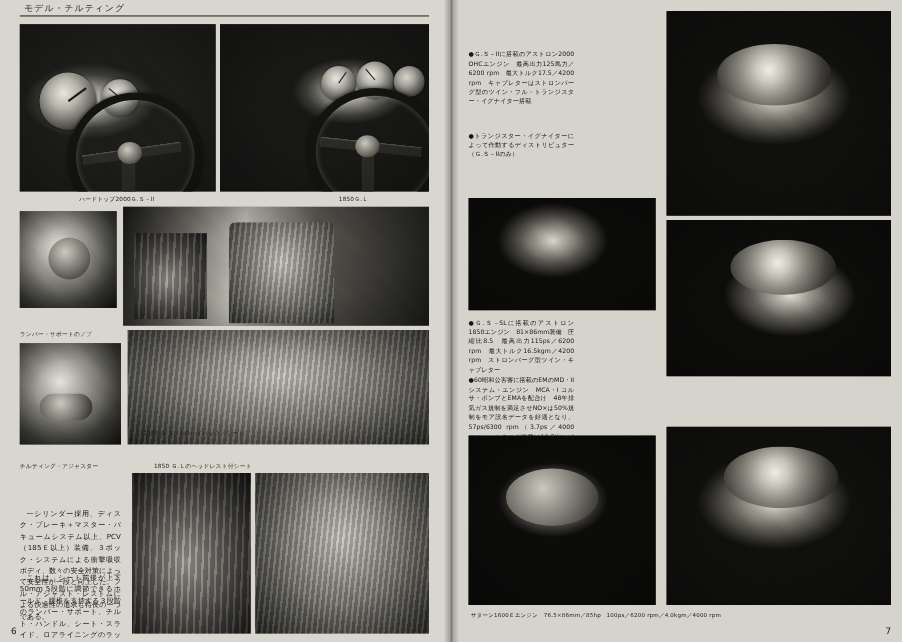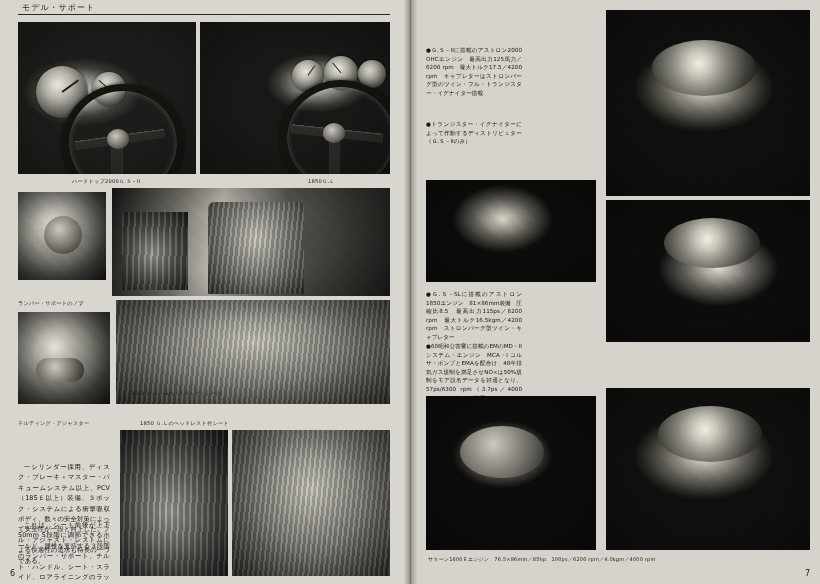--- a/index.html
+++ b/index.html
@@ -206,21 +206,21 @@
   }
 </style>
 </head>
 <body>
 
 <div class="spread">
 
   <div class="page page-left">
 
     <div class="header-rule"></div>
-    <div class="header-title">モデル・サポート</div>
+    <div class="header-title">モデル・チルティング</div>
 
     <div class="photo dash-a vignette noise" style="left:18px; top:22px; width:178px; height:152px;">
       <div class="gauge" style="left:18px; top:44px; width:52px; height:52px;">
         <div class="needle" style="left:26px; top:25px; width:20px; height:1.5px; transform:rotate(-36deg);"></div>
       </div>
       <div class="gauge" style="left:74px; top:50px; width:34px; height:34px;">
         <div class="needle" style="left:17px; top:16px; width:13px; height:1.3px; transform:rotate(-140deg);"></div>
       </div>
       <div class="wheel" style="left:44px; top:62px; width:108px; height:104px;">
         <div class="spoke" style="left:6px; top:44px; width:90px; height:9px; transform:rotate(-8deg);"></div>

